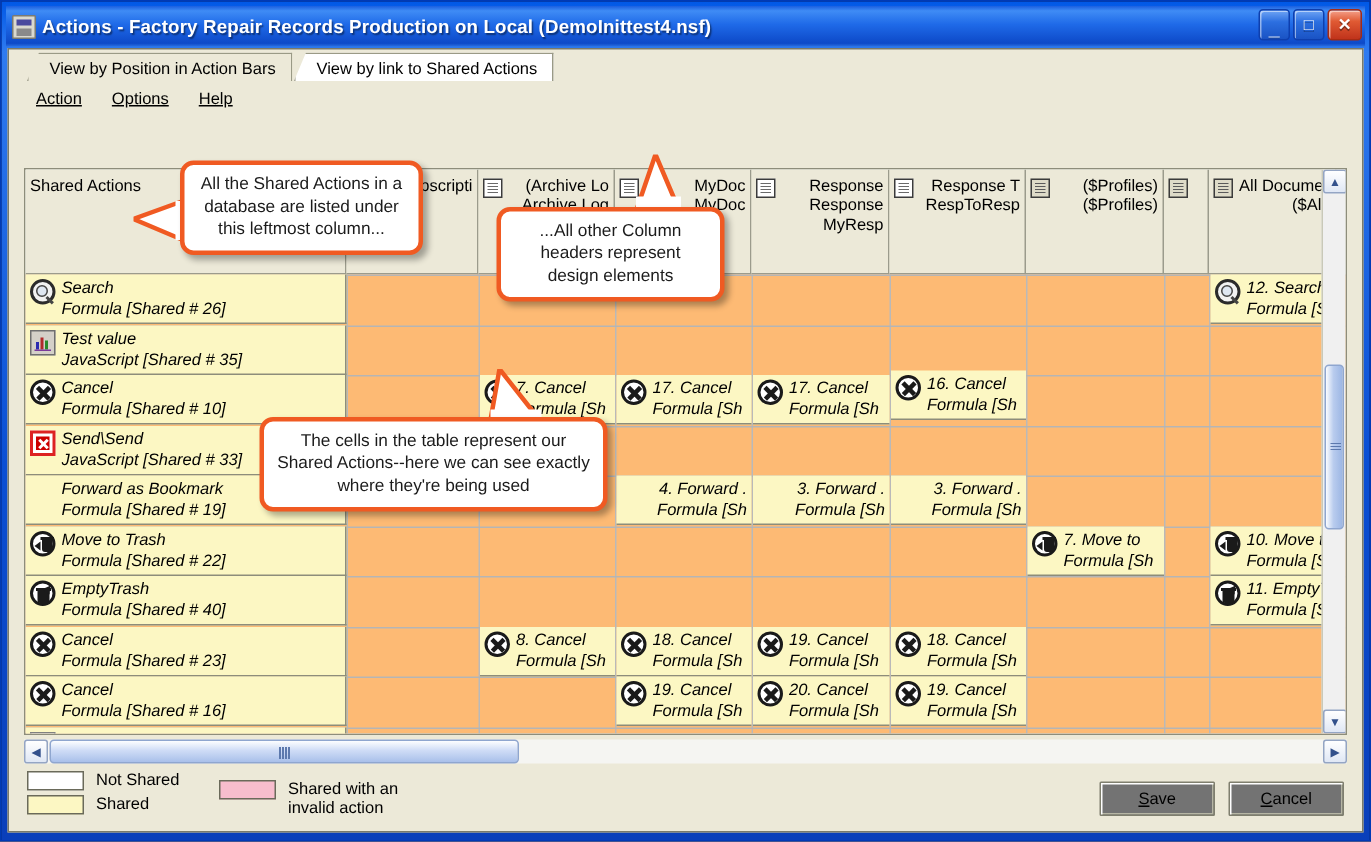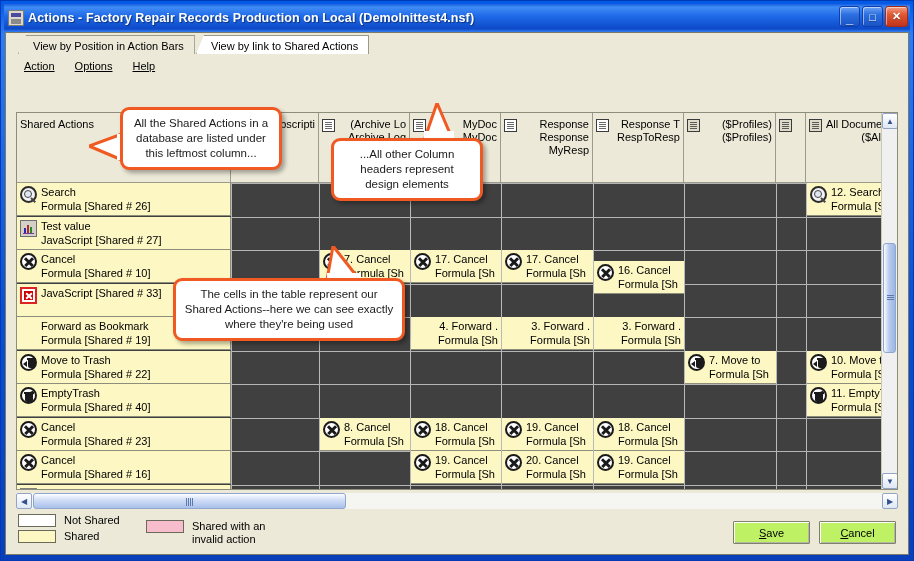--- a/index.html
+++ b/index.html
@@ -113,21 +113,21 @@
     background:
       repeating-linear-gradient(to bottom,#6a6a6a 0 1px, #fff 1px 2px),
       #fff;
   }
   .view-icon { background:#dedbc8; }
   .view-icon:before{
     background: repeating-linear-gradient(to bottom,#5a5a5a 0 1px,#dedbc8 1px 2px),#dedbc8;
   }
 
   
-  #body { position:absolute; left:0; top:70px; right:0; bottom:0; background:#404040; }
+  #body { position:absolute; left:0; top:70px; right:0; bottom:0; background:#fdba74;font-style:italic; }
   .colsep { position:absolute; top:0; bottom:0; width:1px; background:#b9b9b9; }
   .rowsep { position:absolute; left:0; right:0; height:1px; background:#b5b5b5; }
 
   .cell {
     position:absolute; height:33px; overflow:hidden;
     background:#fcf7c3; border-bottom:1px solid #8d8d7b;
     padding:2px 3px 0 3px;
     display:flex; gap:4px; align-items:flex-start;
   }
   .cell.left { background:#fcf7c3; border-right:1px solid #8d8d7b; }
@@ -198,21 +198,21 @@
   .lg-row { display:flex; align-items:flex-start; margin-bottom:3px; }
   .sw { width:38px; height:13px; border:1px solid #6a6a5a; margin-right:8px; flex:none; }
   .lg-txt { line-height:13px; }
   .lg-txt .l2 { display:block; }
   #legend2 { position:absolute; left:140px; bottom:8px; font-size:11px; display:flex; align-items:flex-start;}
 
   
   #btnbar { position:absolute; right:12px; bottom:10px; display:flex; gap:9px; }
   .btn {
     width:77px; height:23px; font-size:11px;
-    background:#bef264; border:1px solid #7f7f6e; border-radius:1px;
+    background:#737373; border:1px solid #7f7f6e; border-radius:1px;
     box-shadow:inset 1px 1px 0 #fff, inset -1px -1px 0 #b6b6a4;
     display:flex;align-items:center;justify-content:center;
   }
   .btn u { text-decoration:underline; }
 
   
   .callout {
     position:absolute; background:#fff; border:3px solid #f05a22; border-radius:9px;
     font-size:11.5px; line-height:15px; text-align:center; color:#1b1b1b;
     padding:6px 8px; z-index:40;
@@ -369,35 +369,36 @@
             </div>
             <div class="cell left" style="left: 0px; width: 214px; top: 34px;">
               <span class="aicon ic-chart">
                 <span class="b1"></span>
                 <span class="b2"></span>
                 <span class="b3"></span>
                 <span class="ln"></span>
               </span>
               <div class="txt">
                 <span class="t1">Test value</span>
-                <span class="t2">JavaScript [Shared # 27]</span>
+                <span class="t2">JavaScript [Shared # 35]</span>
               </div>
             </div>
             <div class="cell left" style="left: 0px; width: 214px; top: 67px;">
               <span class="aicon ic-circle ic-cancel"></span>
               <div class="txt">
                 <span class="t1">Cancel</span>
                 <span class="t2">Formula [Shared # 10]</span>
               </div>
             </div>
             <div class="cell left" style="left: 0px; width: 214px; top: 101px;">
               <span class="aicon ic-send">
                 <span class="x"></span>
               </span>
               <div class="txt">
+                <span class="t1">Send\Send</span>
                 <span class="t2">JavaScript [Shared # 33]</span>
               </div>
             </div>
             <div class="cell left" style="left: 0px; width: 214px; top: 134px;">
               <span class="aicon"></span>
               <div class="txt">
                 <span class="t1">Forward as Bookmark</span>
                 <span class="t2">Formula [Shared # 19]</span>
               </div>
             </div>
@@ -467,21 +468,21 @@
                 <span class="t2">Formula [Sh</span>
               </div>
             </div>
             <div class="cell" style="left: 485px; width: 91px; top: 67px;">
               <span class="aicon ic-circle ic-cancel"></span>
               <div class="txt">
                 <span class="t1">17. Cancel</span>
                 <span class="t2">Formula [Sh</span>
               </div>
             </div>
-            <div class="cell" style="left: 577px; width: 90px; top: 78px;">
+            <div class="cell" style="left: 577px; width: 90px; top: 64px;">
               <span class="aicon ic-circle ic-cancel"></span>
               <div class="txt">
                 <span class="t1">16. Cancel</span>
                 <span class="t2">Formula [Sh</span>
               </div>
             </div>
             <div class="cell right-al" style="left: 394px; width: 90px; top: 134px;">
               <div class="txt">
                 <span class="t1">4. Forward .</span>
                 <span class="t2">Formula [Sh</span>

